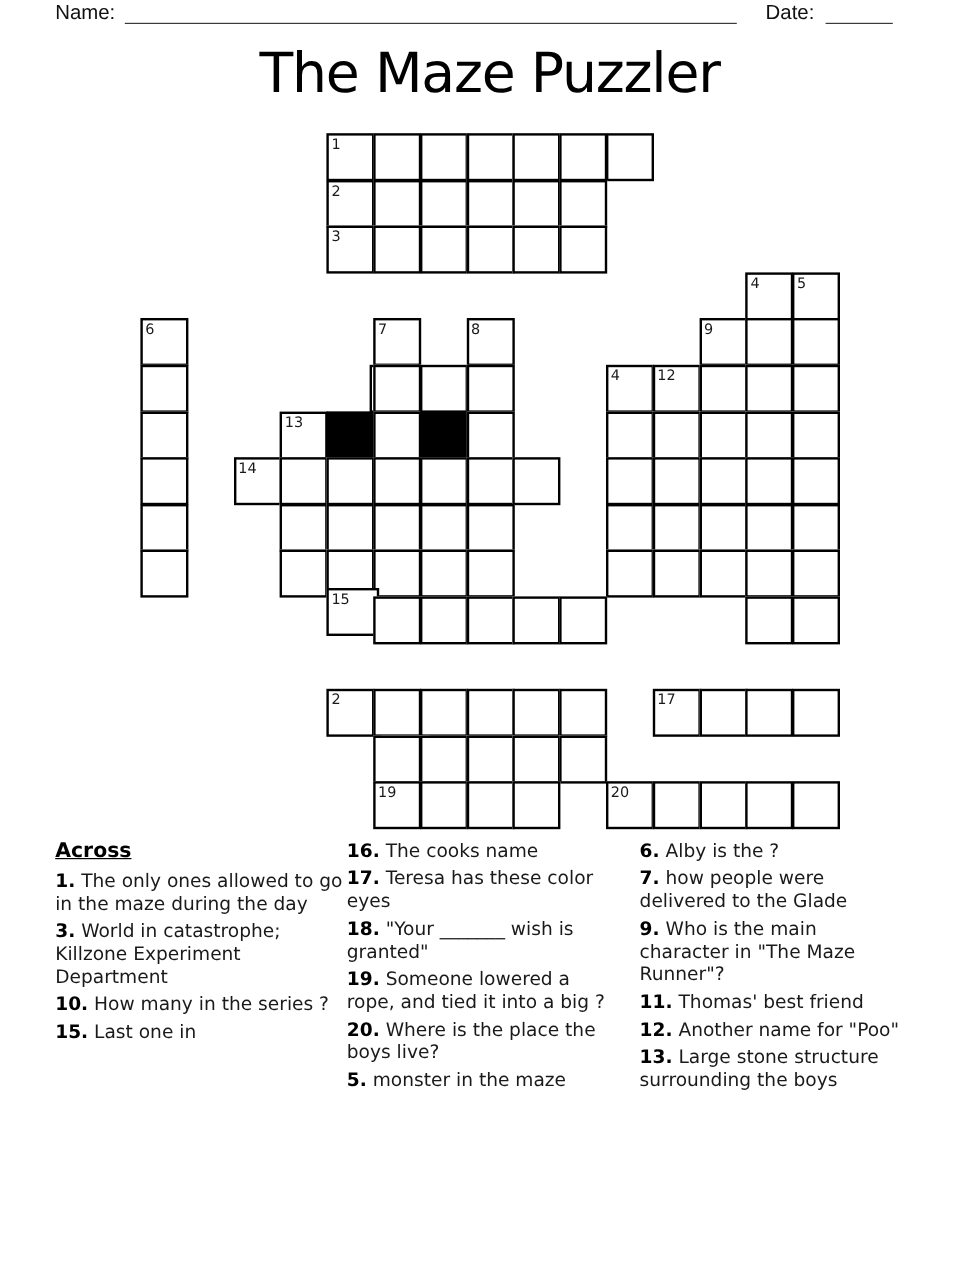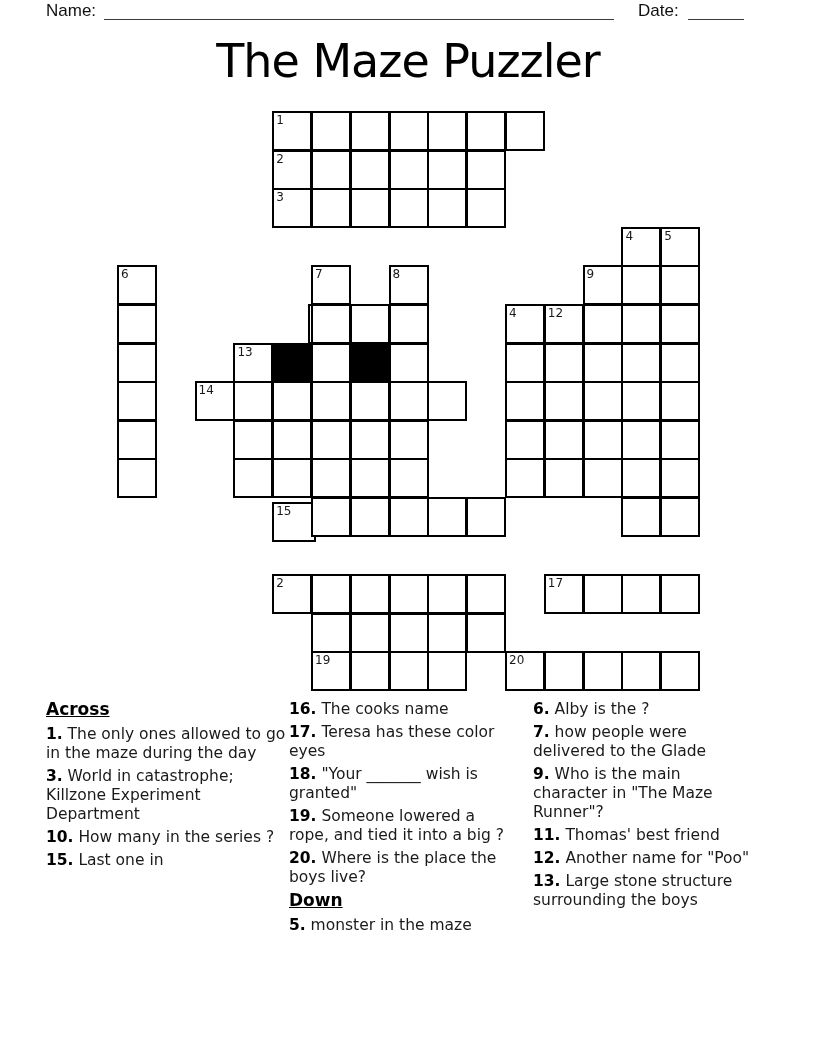--- a/index.html
+++ b/index.html
@@ -194,21 +194,21 @@
     <div class="cell" style="left: 233.4px; top: 458.4px;"></div>
     <div class="cell" style="left: 272.2px; top: 458.4px;"></div>
     <div class="cell" style="left: 311px; top: 458.4px;"></div>
     <div class="cell" style="left: 349.8px; top: 458.4px;"></div>
     <div class="cell" style="left: 388.6px; top: 458.4px;"></div>
     <div class="cell" style="left: 505px; top: 458.4px;"></div>
     <div class="cell" style="left: 543.8px; top: 458.4px;"></div>
     <div class="cell" style="left: 582.6px; top: 458.4px;"></div>
     <div class="cell" style="left: 621.4px; top: 458.4px;"></div>
     <div class="cell" style="left: 660.2px; top: 458.4px;"></div>
-    <div class="cell" style="left: 272.2px; top: 502px; padding-left: 40px;">
+    <div class="cell" style="left: 272.2px; top: 490px; padding-left: 40px;">
       <span class="cellnum">15</span>
     </div>
     <div class="cell" style="left: 311px; top: 497px;"></div>
     <div class="cell" style="left: 349.8px; top: 497px;"></div>
     <div class="cell" style="left: 388.6px; top: 497px;"></div>
     <div class="cell" style="left: 427.4px; top: 497px;"></div>
     <div class="cell" style="left: 466.2px; top: 497px;"></div>
     <div class="cell" style="left: 621.4px; top: 497px;"></div>
     <div class="cell" style="left: 660.2px; top: 497px;"></div>
     <div class="cell" style="left: 272.2px; top: 574.2px;">
@@ -254,21 +254,20 @@
     <div class="clue"><b>3.</b> World in catastrophe; Killzone Experiment Department</div>
     <div class="clue"><b>10.</b> How many in the series ?</div>
     <div class="clue"><b>15.</b> Last one in</div>
   </div>
 <div class="clue-col col-2">
     <div class="clue"><b>16.</b> The cooks name</div>
     <div class="clue"><b>17.</b> Teresa has these color eyes</div>
     <div class="clue"><b>18.</b> "Your _______ wish is granted"</div>
     <div class="clue"><b>19.</b> Someone lowered a rope, and tied it into a big ?</div>
     <div class="clue"><b>20.</b> Where is the place the boys live?</div>
-    <div class="clue-heading">Down</div>
     <div class="clue"><b>5.</b> monster in the maze</div>
   </div>
 <div class="clue-col col-3">
     <div class="clue"><b>6.</b> Alby is the ?</div>
     <div class="clue"><b>7.</b> how people were delivered to the Glade</div>
     <div class="clue"><b>9.</b> Who is the main character in "The Maze Runner"?</div>
     <div class="clue"><b>11.</b> Thomas' best friend</div>
     <div class="clue"><b>12.</b> Another name for "Poo"</div>
     <div class="clue"><b>13.</b> Large stone structure surrounding the boys</div>
   </div>

